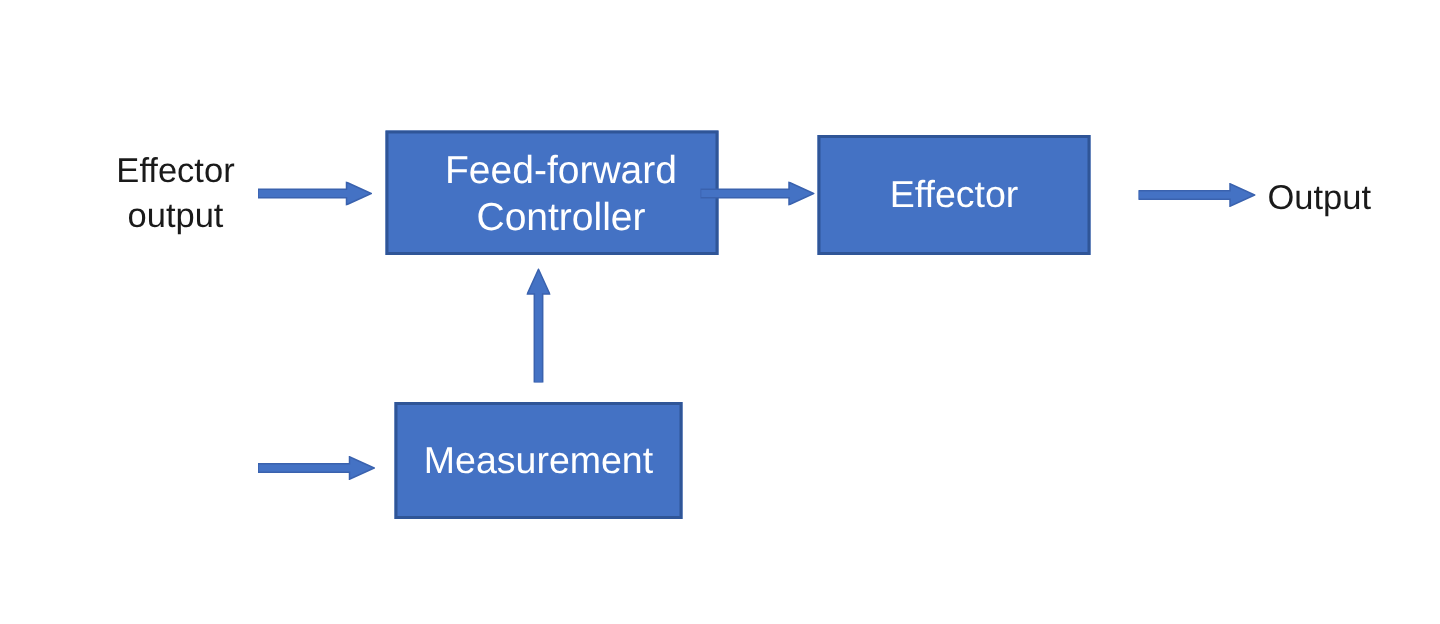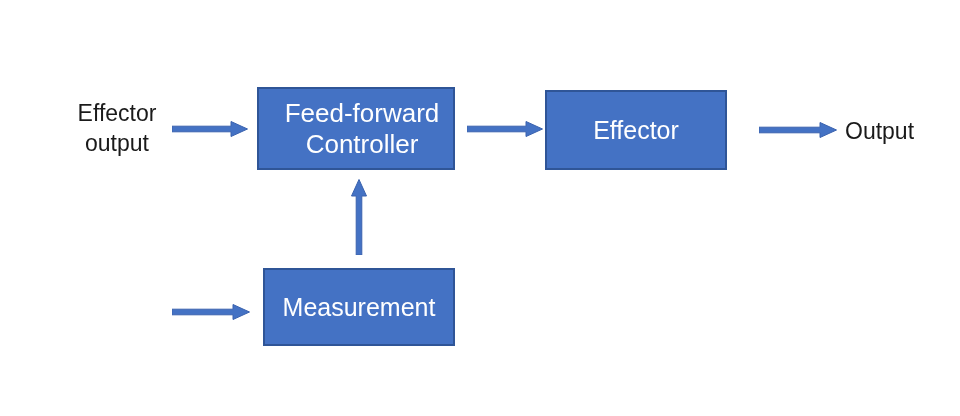--- a/index.html
+++ b/index.html
@@ -28,21 +28,21 @@
     background: var(--box-fill);
     border: 2px solid var(--box-border);
     color: var(--box-text);
     display: flex;
     align-items: center;
     justify-content: center;
     text-align: center;
     white-space: pre-line;
   }
   .node-label { white-space: pre-line; }
-  #node-controller  { left: 257px; top: 87px;  width: 198px; height: 83px; font-size: 26px; line-height: 31px; padding-left: 12px; }
+  #node-controller  { left: 257px; top: 87px;  width: 222px; height: 83px; font-size: 26px; line-height: 31px; padding-left: 12px; }
   #node-effector    { left: 545px; top: 90px;  width: 182px; height: 80px; font-size: 25px; }
   #node-measurement { left: 263px; top: 268px; width: 192px; height: 78px; font-size: 25px; }
 
   .txt-label {
     position: absolute;
     color: var(--label-text);
     font-size: 23px;
     text-align: center;
     white-space: pre-line;
   }

